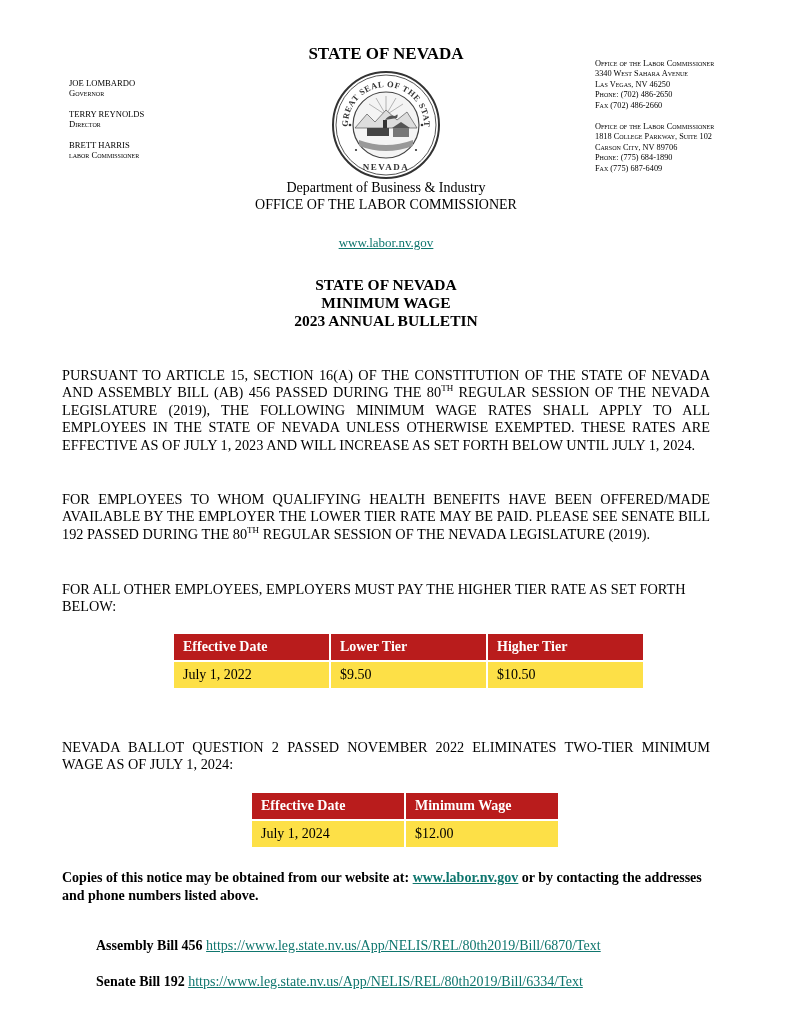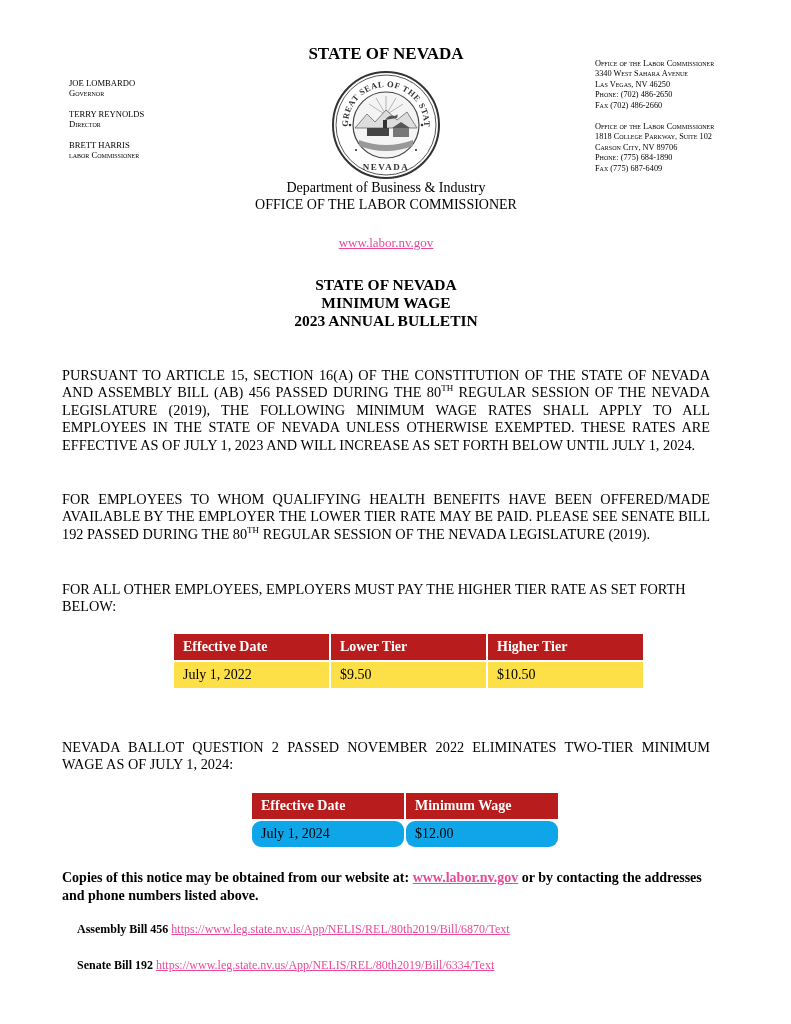--- a/index.html
+++ b/index.html
@@ -17,45 +17,45 @@
     .officials .role { font-variant: small-caps; font-size: 8.6px; }
 
     .offices { left: 595px; top: 59px; font-size: 8.3px; line-height: 10.4px; font-variant: small-caps; }
     .offices .office { margin-bottom: 11px; }
 
     .seal { left: 331px; top: 70px; width: 110px; height: 110px; }
 
     .dept { left: 0; width: 772px; top: 179px; text-align: center; font-size: 14px; line-height: 17px; }
     .dept .office-name { font-size: 14px; }
     .site-link { left: 0; width: 772px; top: 235px; text-align: center; font-size: 13px; }
-    a, .link { color: #ec4899; text-decoration: underline; }
+    a, .link { color: #0f766e; text-decoration: underline; }
 
     .bulletin { left: 0; width: 772px; top: 276px; text-align: center; font-weight: bold; font-size: 15.5px; line-height: 18px; }
     .bulletin .posted { font-size: 10px; line-height: 12px; }
 
     .para { left: 62px; width: 648px; font-size: 14.3px; line-height: 17.4px; text-align: justify; }
     .para sup { font-size: 9px; line-height: 0; }
     .p1 { top: 367px; }
     .p2 { top: 491px; }
     .p3 { top: 581px; text-align: left; width: 640px; }
     .p4 { top: 739px; }
 
     table { border-collapse: separate; border-spacing: 2px; position: absolute; }
     th, td { text-align: left; font-size: 14px; padding: 0 9px; height: 26px; }
     th { background: #b91c1c; color: #fff; font-weight: bold; }
     .t1 { left: 172px; top: 632px; }
     .t1 th, .t1 td { width: 137px; }
     .t1 tr.r1 td { background: #fde047; }
     .t1 tr.r2 td { background: #dbe5f1; }
     .t2 { left: 250px; top: 791px; }
     .t2 th, .t2 td { width: 134px; }
-    .t2 tr td { background: #0ea5e9; border-radius: 9px; }
+    .t2 tr td { background: #fde047; }
 
     .copies { left: 62px; width: 640px; top: 869px; font-weight: bold; font-size: 14px; line-height: 18px; }
-    .bill { left: 77px; font-size: 12px; }
+    .bill { left: 96px; font-size: 14px; margin-top: 16px; }
     .bill .lbl { font-weight: bold; }
     .b1 { top: 922px; }
     .b2 { top: 958px; }
   </style>
 </head>
 <body>
 
 <div class="abs state-title">STATE OF NEVADA</div>
 
 <div class="abs officials">

